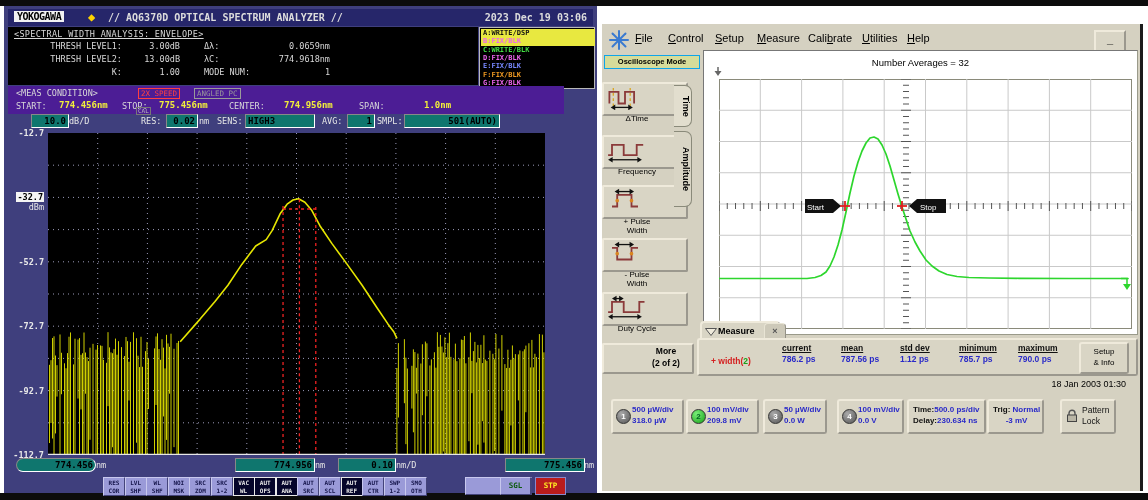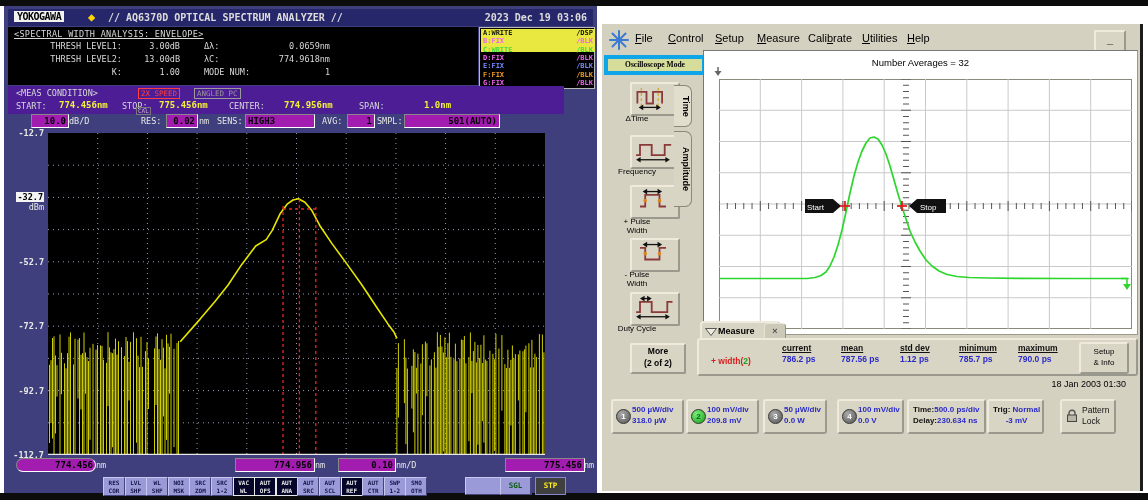--- a/index.html
+++ b/index.html
@@ -23,59 +23,59 @@
   .osa-analysis-h{position:absolute;left:6px;top:2px;font-size:8.5px;color:#d8d8d8;
                   text-decoration:underline;letter-spacing:0.3px;}
   .arow{position:absolute;left:0;width:100%;height:12px;font-size:8.5px;color:#d8d8d8;white-space:pre;}
   .arow span{display:inline-block;}
   .ac1{width:114px;text-align:right;}
   .ac2{width:58px;text-align:right;}
   .ac3{width:60px;margin-left:24px;text-align:left;}
   .ac4{width:66px;text-align:right;}
   .osa-legend{position:absolute;left:475px;top:21px;width:114px;height:60px;background:#000;
               border:1px solid #b8b8b8;}
-  .lrow{position:absolute;left:1px;width:110px;height:23px;font-size:7px;font-weight:bold;
-        padding:0 2px;display:flex;justify-content:space-between;line-height:8.4px;}
+  .lrow{position:absolute;left:1px;width:110px;height:17px;font-size:7px;font-weight:bold;
+        padding:0 2px;display:flex;line-height:8.4px;}
   .osa-meas{position:absolute;left:4px;top:80px;width:556px;height:28px;background:#4c1d95;}
   .osa-meas .lab{position:absolute;font-size:8.5px;color:#d8d8d8;}
   .osa-meas .val{position:absolute;font-size:9px;color:#f2ef3a;font-weight:bold;}
   .badge{position:absolute;font-size:7.5px;padding:0 2px;border:1px solid;line-height:9px;}
   .osa-settings{position:absolute;left:0;top:107px;width:593px;height:16px;font-size:8.5px;}
   .osa-settings .lab{position:absolute;color:#e6e6e6;top:3px;}
-  .wbox{position:absolute;background:#a21caf;color:#000;text-align:right;font-weight:bold;
+  .wbox{position:absolute;background:#0f766e;color:#000;text-align:right;font-weight:bold;
         font-size:9px;line-height:12px;height:12px;padding:0 2px;top:1px;
         border-top:1px solid #888;border-left:1px solid #888;border-bottom:1px solid #fff;border-right:1px solid #fff;}
   .cal{position:absolute;left:132px;top:-6px;font-size:6px;color:#bbb;border:1px solid #777;
        padding:0 1px;line-height:6px;}
   .osa-ylab{position:absolute;width:38px;text-align:right;font-size:8.5px;font-weight:bold;color:#e8e8e8;}
   .refbox{background:#f4f4f4;color:#000;padding:0 1px;}
   .osa-xaxis{position:absolute;left:0;top:452px;width:593px;height:15px;font-size:8.5px;}
   .osa-xaxis .lab{position:absolute;color:#e6e6e6;top:2px;}
   #osa-softkeys{position:absolute;left:0;top:471px;width:593px;height:18px;}
   .skey{position:absolute;width:20px;height:16px;background:#9a9ad8;color:#14144a;
         font-size:6px;font-weight:bold;text-align:center;line-height:7.5px;padding-top:1px;
         border:1px solid #c8c8ee;border-right-color:#44447a;border-bottom-color:#44447a;}
   .skey.dark{background:#05052a;color:#e8e8e8;border:1px solid #e8e8e8;}
   .rkey{position:absolute;width:29px;height:16px;font-size:7.5px;font-weight:bold;text-align:center;
         line-height:16px;background:#9a9ad8;border:1px solid #c8c8ee;border-right-color:#44447a;border-bottom-color:#44447a;}
   .rkey.rpt{color:#b43000;padding-left:36px;}
   .rkey.sgl{color:#0c5a0c;}
-  .rkey.stp{background:#404040;color:#ffee22;border:1px solid #8888cc;}
+  .rkey.stp{background:#b91c1c;color:#ffee22;border:1px solid #8888cc;}
   .osa-ref{position:absolute;font-size:7.5px;color:#cfcfcf;}
 
   
   .scope{position:absolute;left:602px;top:24px;width:538px;height:467px;background:#d5d1c1;
          border-right:3px solid #1c1c1c;color:#000;}
   .menubar{position:absolute;left:0;top:4px;width:100%;height:24px;font-size:11px;}
   .menuitem{position:absolute;top:4px;cursor:default;}
   .minbtn{position:absolute;left:492px;top:2px;width:28px;height:20px;background:#d9d5c5;
           border:2px outset #efeadb;text-align:center;font-weight:bold;line-height:14px;font-size:11px;}
   .mode-label{position:absolute;left:2px;top:31px;width:94px;height:12px;background:#d6dc9a;
-              border:4px solid #0ea5e9;font-size:7.5px;font-weight:bold;text-align:center;line-height:12px;font-family:Liberation Serif, serif;}
-  .sbtn{position:absolute;left:28px;width:46px;height:30px;background:#d9d5c5;border:2px outset #efeadb;border-radius:2px;}
+              border:1px solid #0ea5e9;font-size:7.5px;font-weight:bold;text-align:center;line-height:12px;}
+  .sbtn{position:absolute;left:0;width:46px;height:30px;background:#d9d5c5;border:2px outset #efeadb;border-radius:2px;padding-left:36px;}
   .sbtn-label{position:absolute;left:0px;width:70px;text-align:center;font-size:8px;line-height:9px;}
   .vtab{position:absolute;left:72px;width:17px;background:#d9d5c5;border:1px solid #8a8a7a;
         border-left:none;border-radius:0 7px 7px 0;writing-mode:vertical-rl;
         text-align:center;font-size:9px;font-weight:bold;}
   .plotwin{position:absolute;left:101px;top:26px;width:433px;height:283px;background:#fff;
            border:1px solid #9a9a8a;border-top-color:#777;border-left-color:#777;}
   .avg{position:absolute;left:0;top:6px;width:100%;text-align:center;font-size:9.5px;}
   .mpanel{position:absolute;left:95px;top:314px;width:437px;height:34px;background:#d9d5c5;
           border:2px outset #efeadb;border-radius:3px;}
   .mtab{position:absolute;left:98px;top:297px;width:60px;height:18px;background:#d9d5c5;

